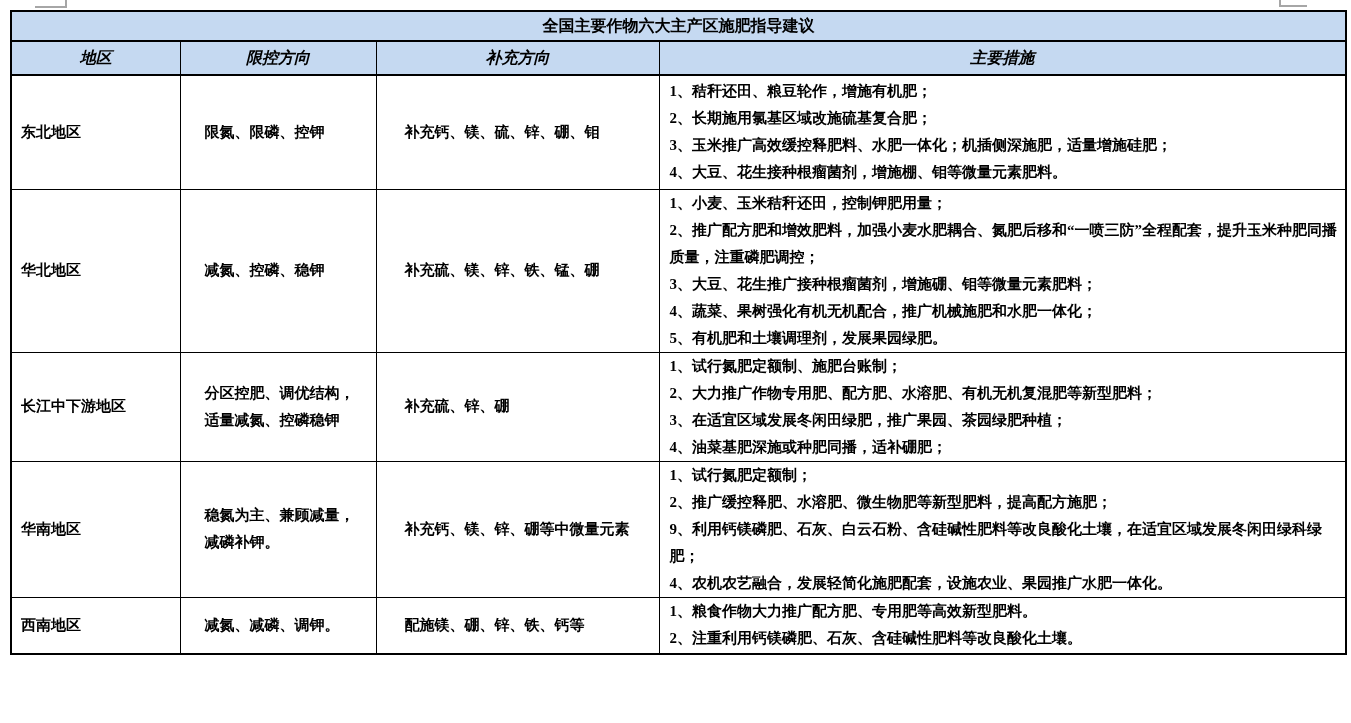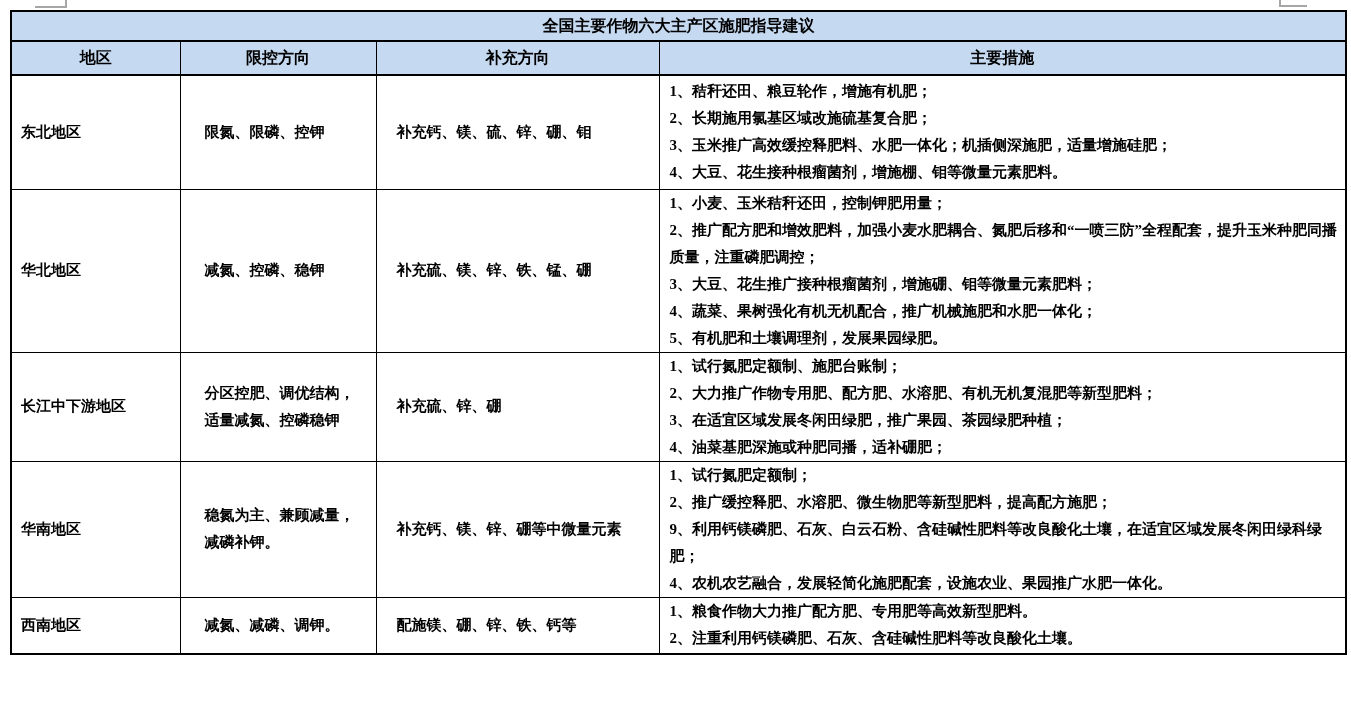--- a/index.html
+++ b/index.html
@@ -49,24 +49,25 @@
     border-bottom: 2px solid #000000;
     margin-left: 28px;
   }
   tr.header-row th {
     height: 34px;
     background: #C5D9F1;
     font-weight: bold;
     font-size: 16px;
     text-align: center;
     border-bottom: 2px solid #000000;
+    font-style: italic;
   }
   td.c-region   { padding-left: 9px; padding-right: 6px; }
   td.c-restrict { padding-left: 24px; padding-right: 16px; line-height: 27px; }
-  td.c-supp     { padding-left: 20px; padding-right: 8px;  line-height: 27px; }
+  td.c-supp     { padding-left: 28px; padding-right: 8px;  line-height: 27px; }
   td.c-measures { padding-left: 10px; padding-right: 8px; }
   td.c-measures .measure-line { line-height: 27px; }
   tr.r1 td { height: 114px; }
   tr.r2 td { height: 163px; }
   tr.r3 td { height: 107px; margin-left: 26px; }
   tr.r4 td { height: 133px; }
   tr.r5 td { height: 57px; }
   tr.r6 td { height: 58px; }
 </style>
 </head>

